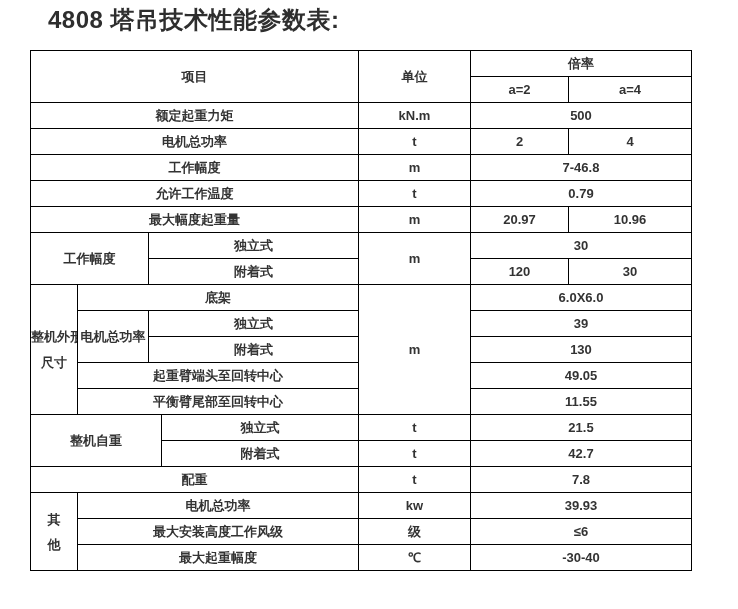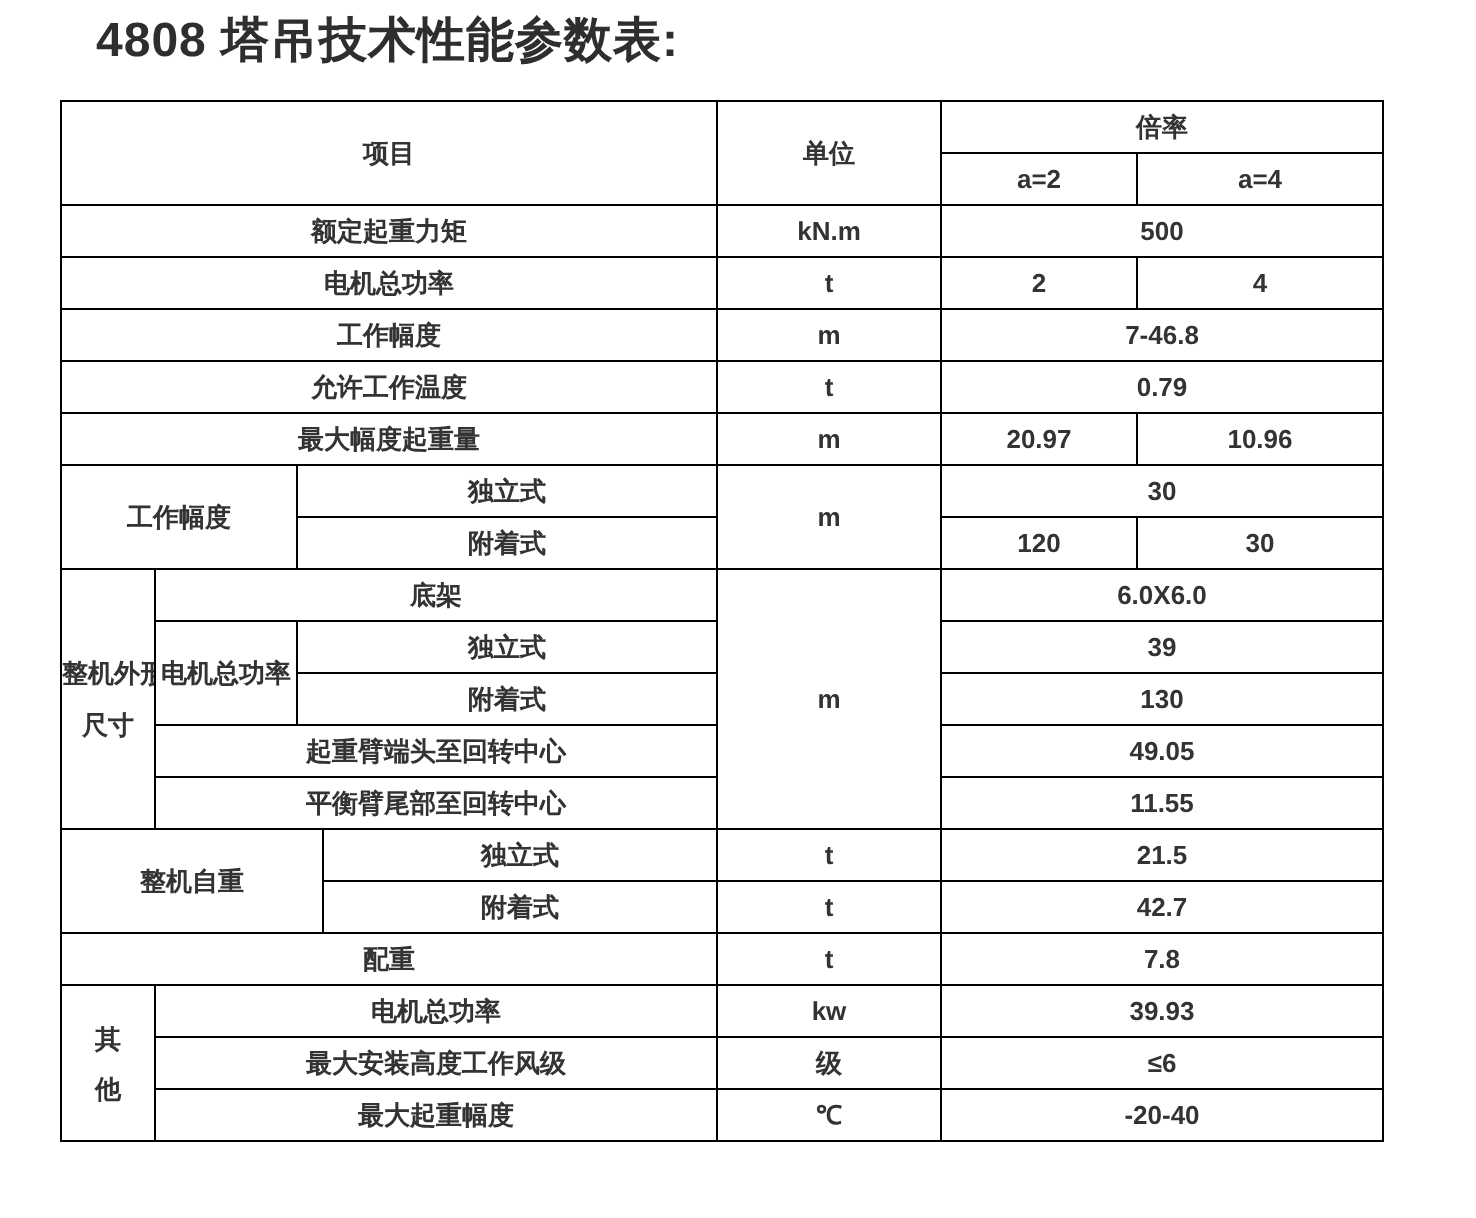--- a/index.html
+++ b/index.html
@@ -145,18 +145,18 @@
         <td colspan="2">39.93</td>
       </tr>
       <tr>
         <td colspan="3">最大安装高度工作风级</td>
         <td>级</td>
         <td colspan="2">≤6</td>
       </tr>
       <tr>
         <td colspan="3">最大起重幅度</td>
         <td>℃</td>
-        <td colspan="2">-20-40</td>
+        <td colspan="2">-30-40</td>
       </tr>
     </tbody>
   </table>
 
 </div>
 
 </body></html>

